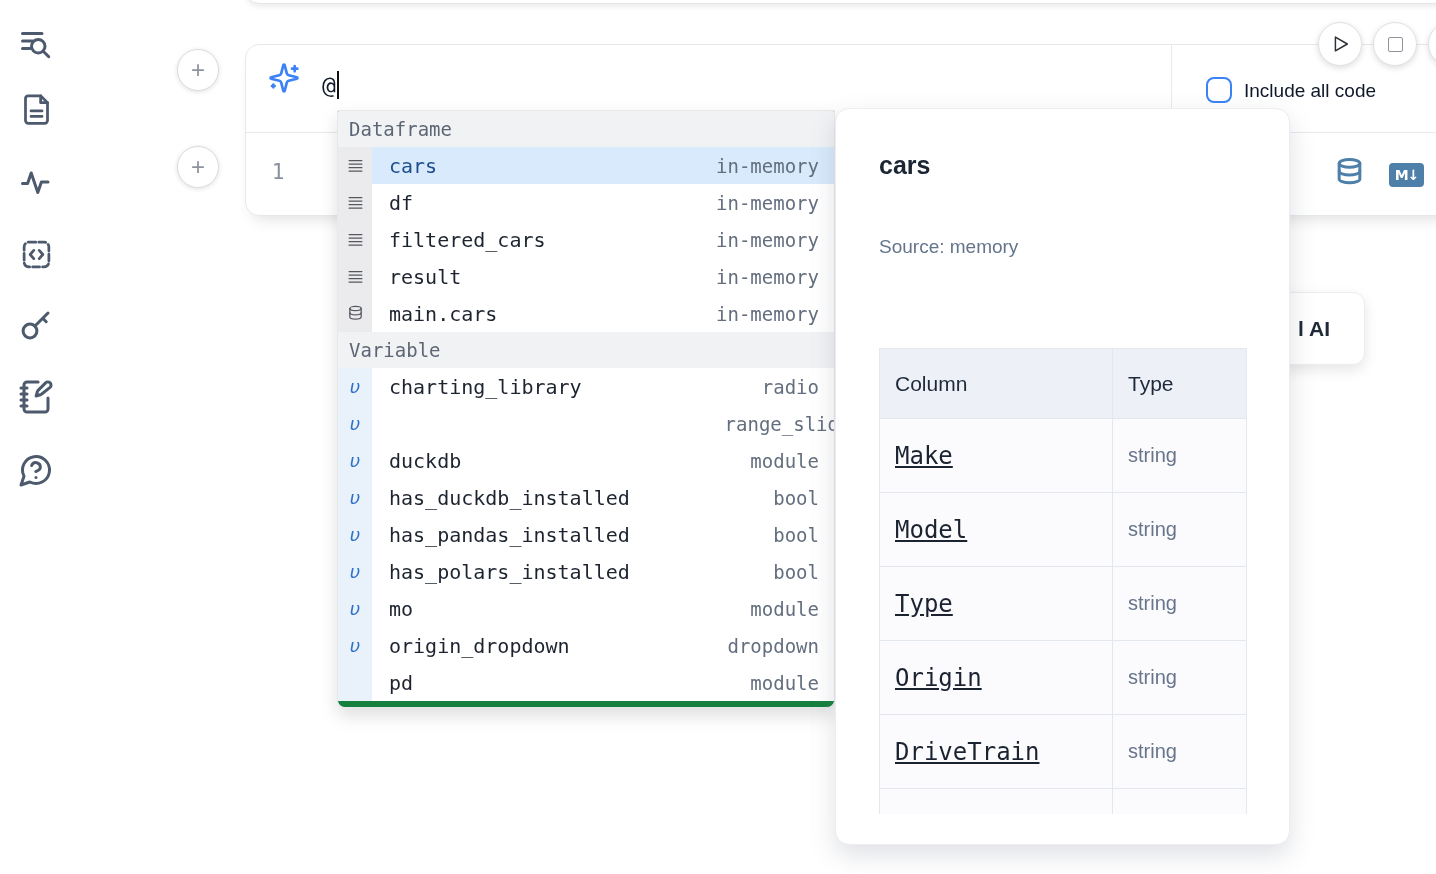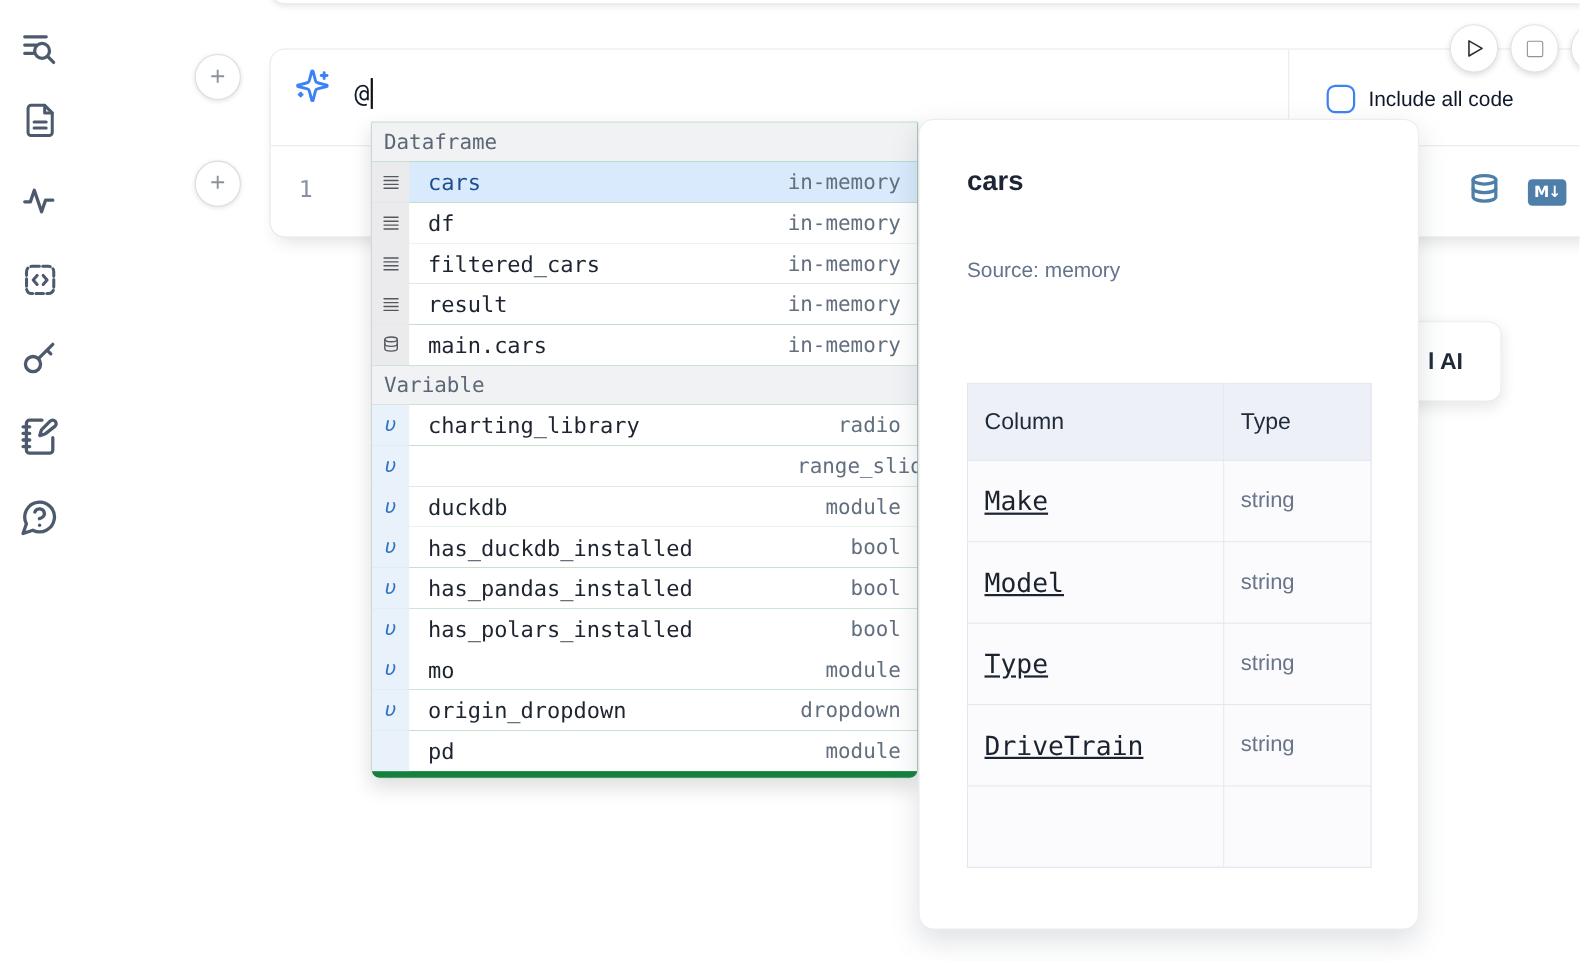--- a/index.html
+++ b/index.html
@@ -348,20 +348,24 @@
             </tr>
             <tr>
               <td class="col-name">Model</td>
               <td class="col-type">string</td>
             </tr>
             <tr>
               <td class="col-name">Type</td>
               <td class="col-type">string</td>
             </tr>
             <tr>
+              <td class="col-name">Origin</td>
+              <td class="col-type">string</td>
+            </tr>
+            <tr>
               <td class="col-name">DriveTrain</td>
               <td class="col-type">string</td>
             </tr>
             <tr>
               <td class="col-name"></td>
               <td class="col-type"></td>
             </tr>
           </tbody>
       </table>
     </div>

